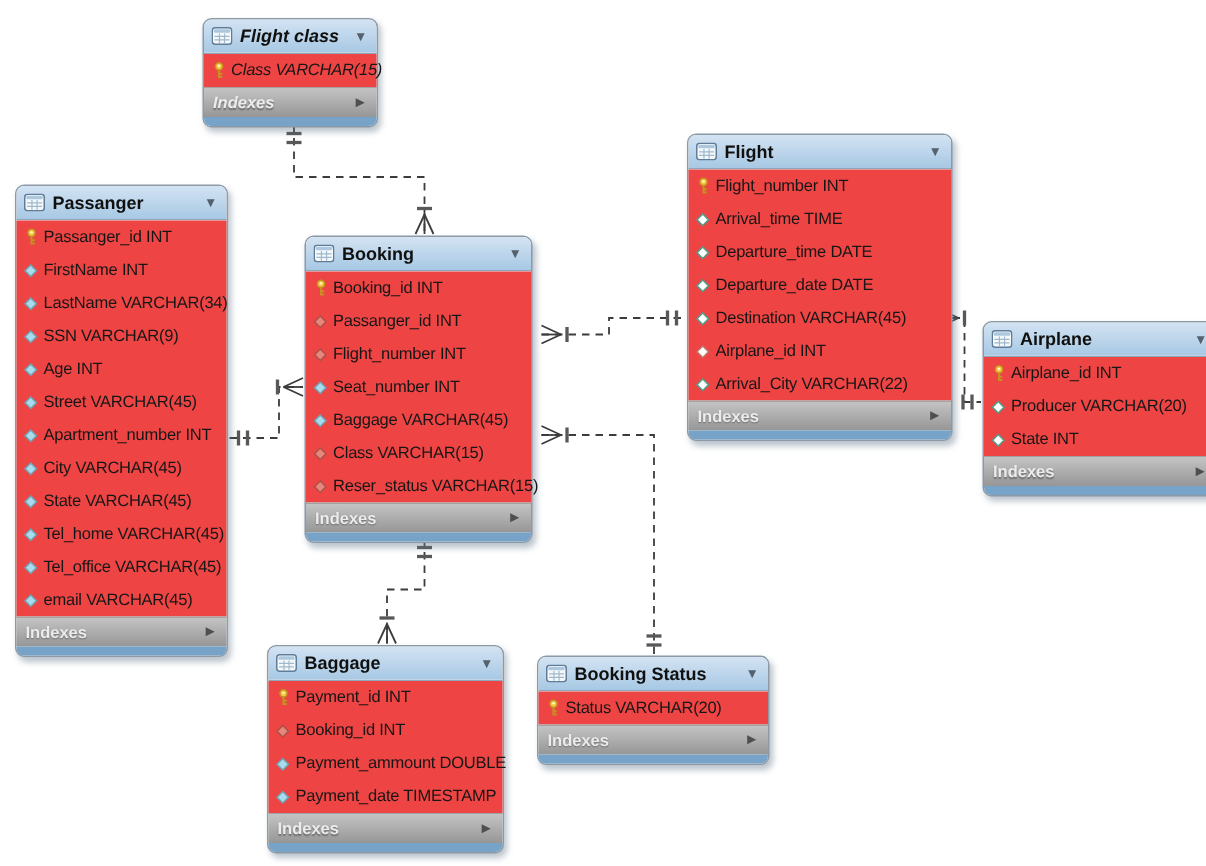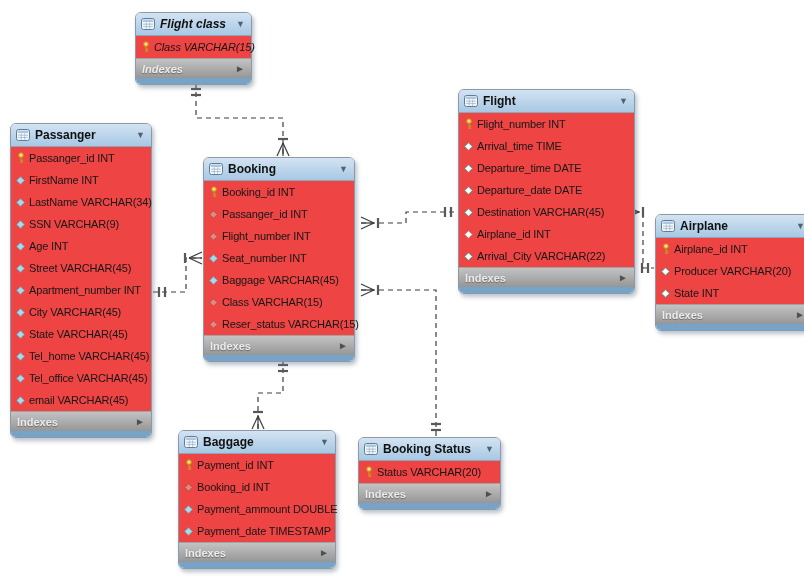--- a/index.html
+++ b/index.html
@@ -493,21 +493,21 @@
           </span>
           <span>Payment_date TIMESTAMP</span>
         </div>
       </div>
       <div class="t-footer">
         <span>Indexes</span>
         <span class="f-arrow">►</span>
       </div>
       <div class="t-strip"></div>
     </div>
-    <div class="table" style="left: 358px; top: 437px; width: 143px;">
+    <div class="table" style="left: 358px; top: 437px; width: 155px;">
       <div class="t-header">
         <span style="display: flex;">
           <svg width="14" height="12" viewBox="0 0 14 12">
             <rect x="0.5" y="0.5" width="13" height="11" rx="2" fill="#f4f8fb" stroke="#5f7d99"></rect>
             <rect x="1.5" y="1.5" width="11" height="2.4" rx="1" fill="#adc8de"></rect>
             <path d="M2 6.2 h10 M2 8.6 h10 M5.3 4.3 v6.5 M8.7 4.3 v6.5" stroke="#9fb8cc" stroke-width="0.8" fill="none"></path>
           </svg>
         </span>
         <span class="t-title">Booking Status</span>
         <span class="t-caret">▼</span>

